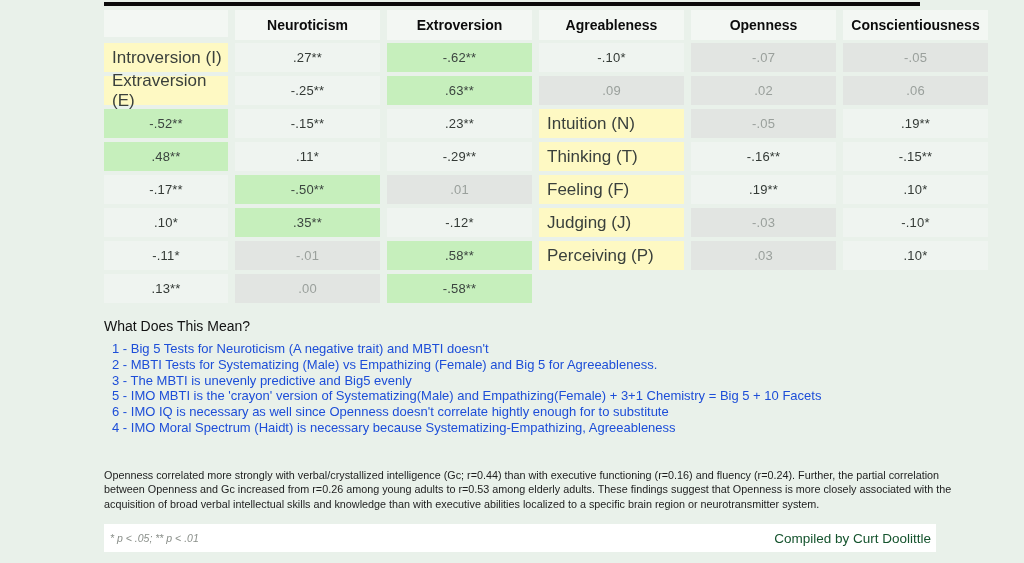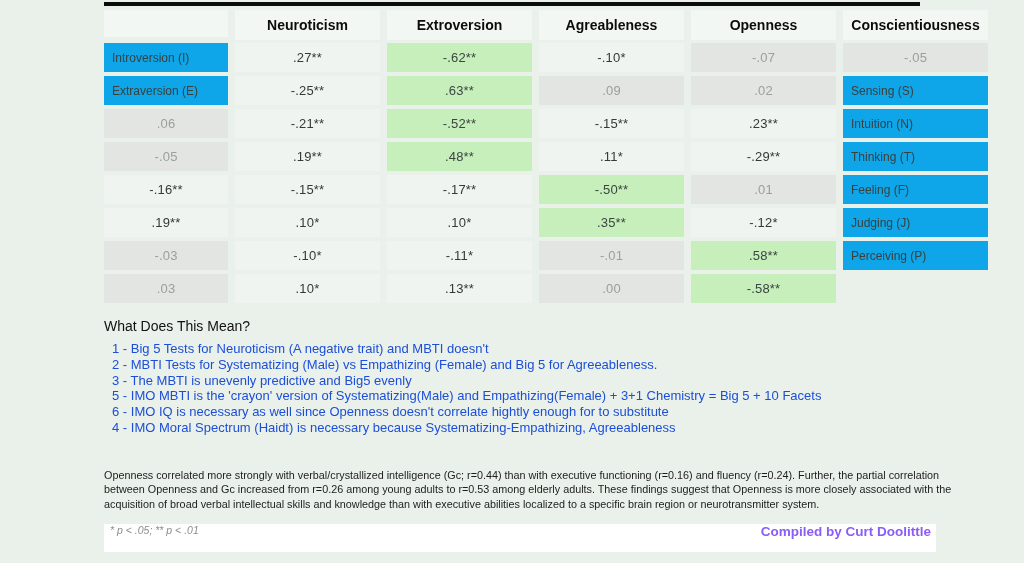--- a/index.html
+++ b/index.html
@@ -27,23 +27,22 @@
     height: 30px;
     display: flex; align-items: center; justify-content: center;
     font-size: 14px; font-weight: 700; color: #0c0c0c;
     background: #f3f7f3;
     margin-bottom: 10px;
   }
   .tbl .corner { background: #f3f7f3; margin-bottom: 2px; }
   .tbl .rowlabel {
     display: flex; align-items: center;
     padding-left: 8px;
-    font-size: 12px; color: #3a403c;
-    background: #0ea5e9;
-    text-align: center;
+    font-size: 17px; color: #3a403c;
+    background: #fef9c3;
   }
   .tbl .cell {
     display: flex; align-items: center; justify-content: center;
     font-size: 13px; letter-spacing: 0.2px;
   }
   .tbl .c-plain     { background: #eff4f0; color: #343a36; }
   .tbl .c-muted     { background: #e2e5e2; color: #9aa09c; }
   .tbl .c-highlight { background: #c6efbc; color: #3c4540; }
   
   .analysis { position: absolute; left: 104px; top: 318px; width: 880px; }
@@ -57,25 +56,25 @@
   }
   
   .note {
     position: absolute; left: 104px; top: 468px; width: 872px;
     font-size: 10.8px; line-height: 14.4px; color: #1d1d1d;
   }
   
   .footer {
     position: absolute; left: 104px; top: 524px;
     width: 832px; height: 28px; background: #ffffff;
-    display: flex; justify-content: space-between;
+    display: flex; align-items: center; justify-content: space-between;
     padding: 0 5px 0 6px;
   }
   .footer .sig { font-size: 10.5px; font-style: italic; color: #8a8f8a; }
-  .footer .credit { font-size: 13.5px; font-weight: 700; color: #8b5cf6; }
+  .footer .credit { font-size: 13.5px; font-weight: 400; color: #14532d; }
 </style>
 </head>
 <body>
 
 <div class="top-bar"></div>
 
 <div class="tbl" id="correlation-table">
     <div class="corner"></div>
     <div class="hdr">Neuroticism</div>
     <div class="hdr">Extroversion</div>
@@ -86,23 +85,21 @@
     <div class="cell c-plain">.27**</div>
     <div class="cell c-highlight">-.62**</div>
     <div class="cell c-plain">-.10*</div>
     <div class="cell c-muted">-.07</div>
     <div class="cell c-muted">-.05</div>
     <div class="rowlabel">Extraversion (E)</div>
     <div class="cell c-plain">-.25**</div>
     <div class="cell c-highlight">.63**</div>
     <div class="cell c-muted">.09</div>
     <div class="cell c-muted">.02</div>
-    <div class="rowlabel">Sensing (S)</div>
     <div class="cell c-muted">.06</div>
-    <div class="cell c-plain">-.21**</div>
     <div class="cell c-highlight">-.52**</div>
     <div class="cell c-plain">-.15**</div>
     <div class="cell c-plain">.23**</div>
     <div class="rowlabel">Intuition (N)</div>
     <div class="cell c-muted">-.05</div>
     <div class="cell c-plain">.19**</div>
     <div class="cell c-highlight">.48**</div>
     <div class="cell c-plain">.11*</div>
     <div class="cell c-plain">-.29**</div>
     <div class="rowlabel">Thinking (T)</div>

